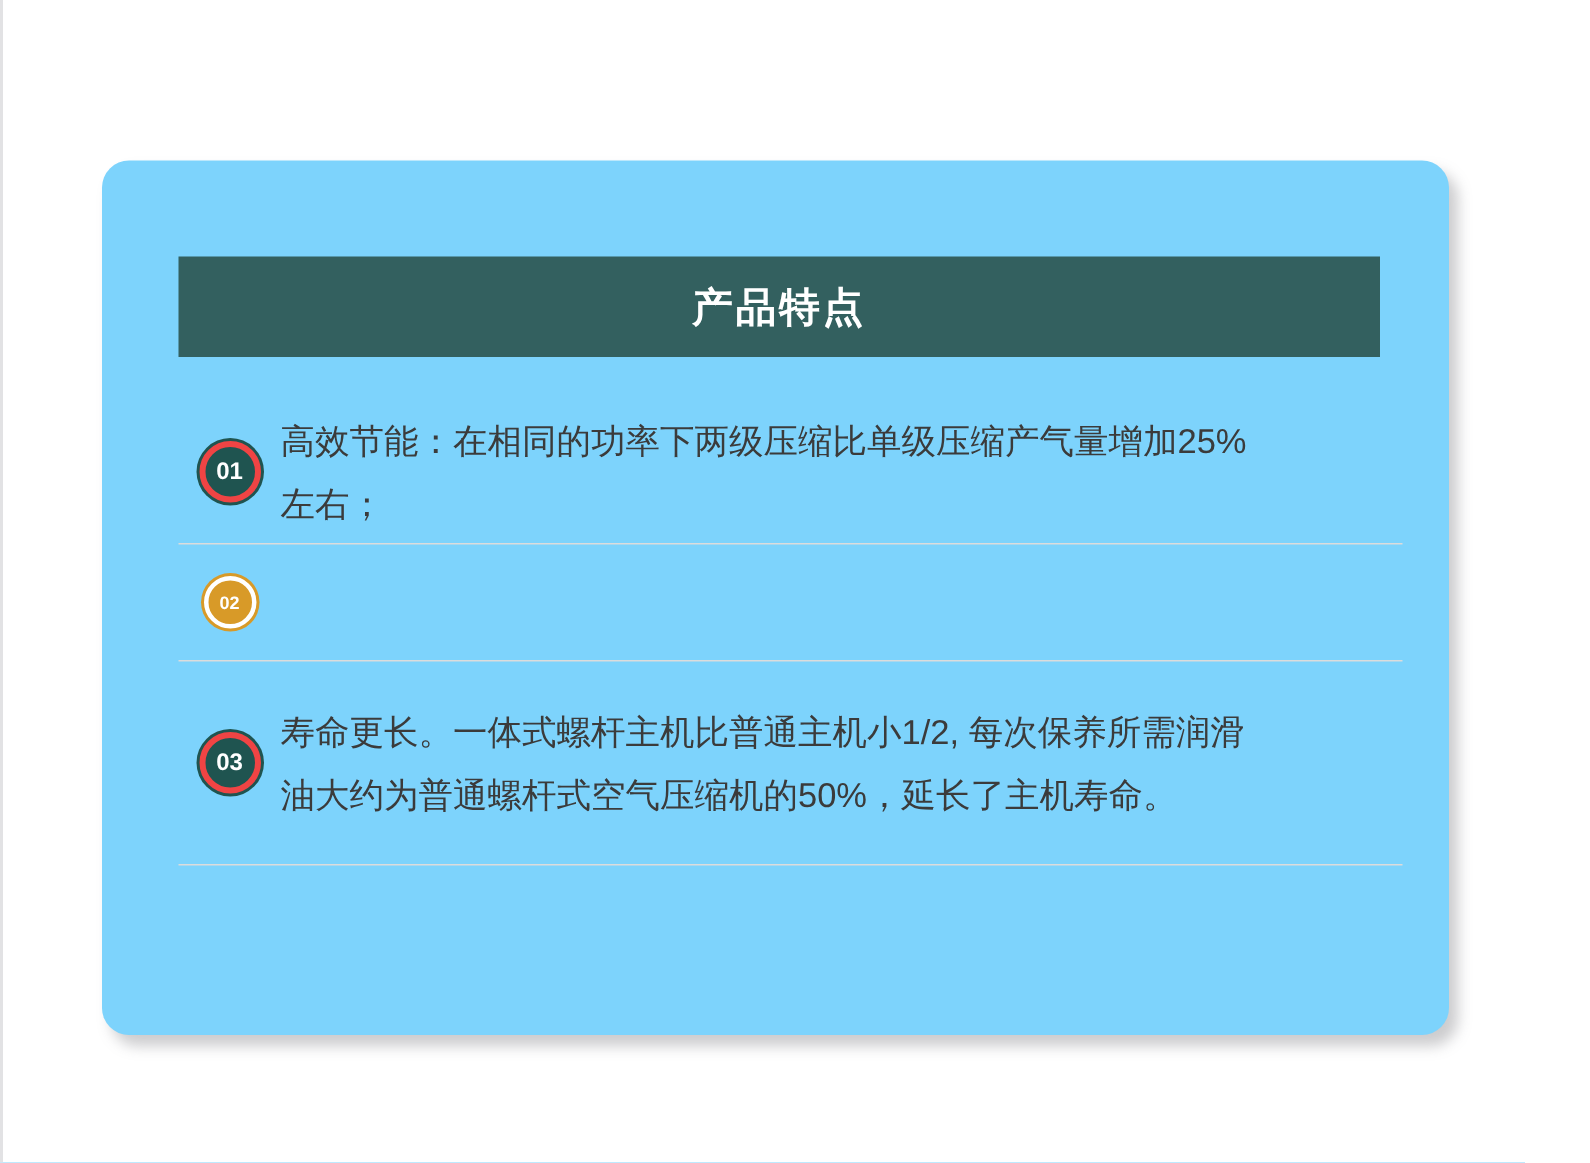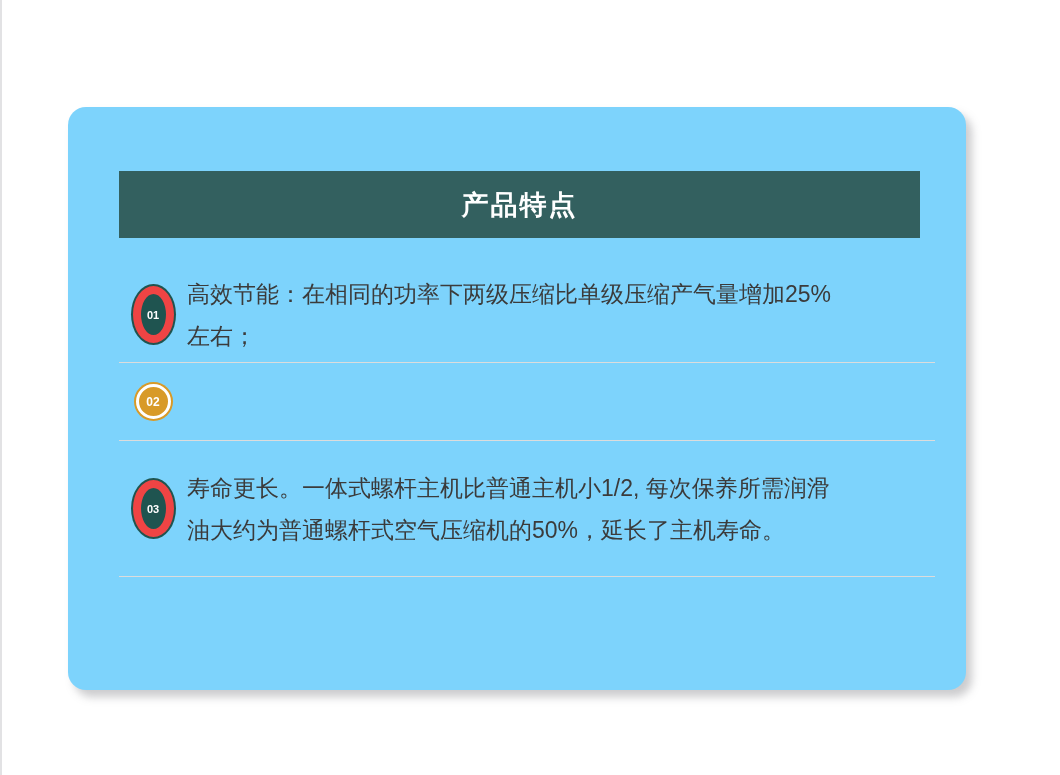--- a/index.html
+++ b/index.html
@@ -84,23 +84,23 @@
     border-radius: 50%;
     display: flex;
     align-items: center;
     justify-content: center;
     color: #ffffff;
     font-weight: bold;
     box-sizing: border-box;
   }
   .badge-lg {
     width: 41px;
-    height: 57px;
-    font-size: 11px;
-    border: 8px solid #ef4444;
+    height: 41px;
+    font-size: 16px;
+    border: 4px solid #ef4444;
     outline: 2px solid transparent;
   }
   .badge-sm {
     width: 35px;
     height: 35px;
     font-size: 12px;
     border: 3px solid #ffffff;
   }
   .badge-teal {
     background: #1f5450;

